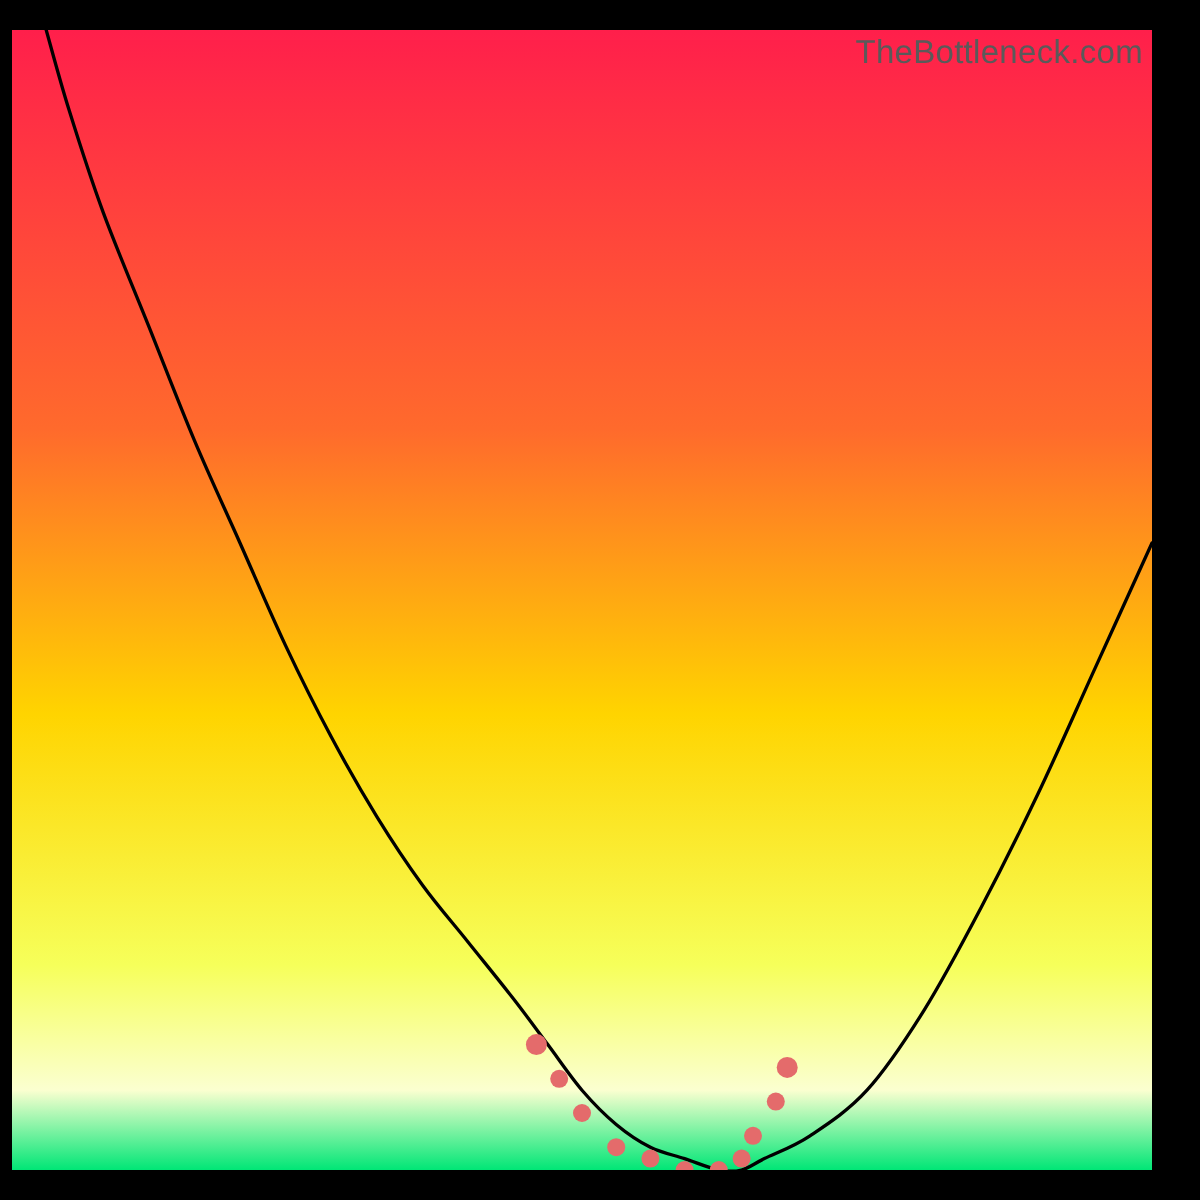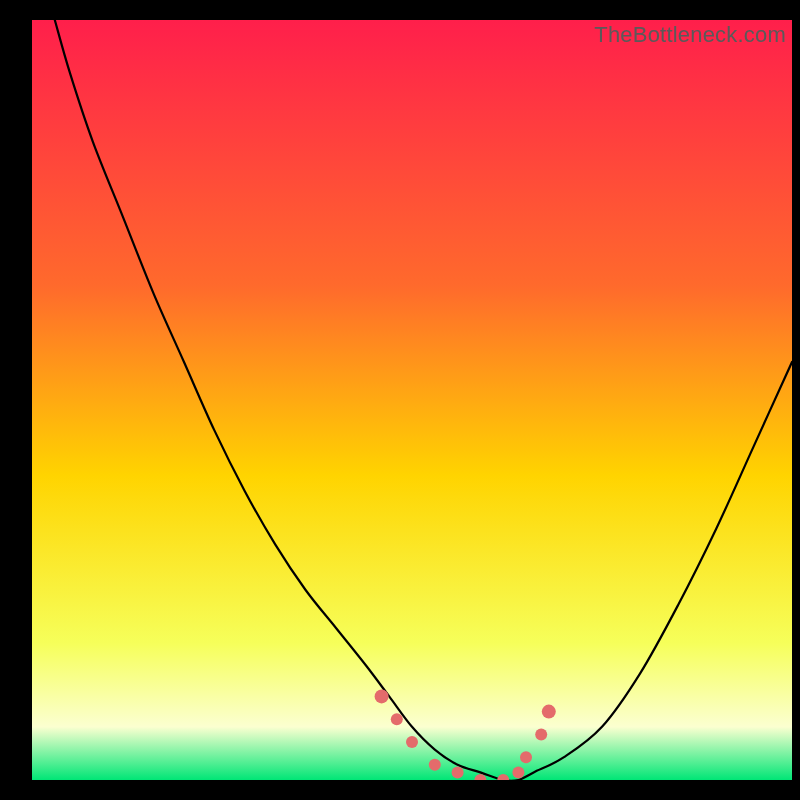--- a/index.html
+++ b/index.html
@@ -6,21 +6,21 @@
     margin: 0;
     padding: 0;
     width: 800px;
     height: 800px;
     background: #000;
     overflow: hidden;
     font-family: Arial, Helvetica, sans-serif;
   }
   .frame {
     position: absolute;
-    left: 32px;
+    left: 8px;
     top: 20px;
     width: 760px;
     height: 760px;
     background: #000;
   }
   .plot-area {
     position: absolute;
     left: 0;
     top: 0;
     width: 760px;

